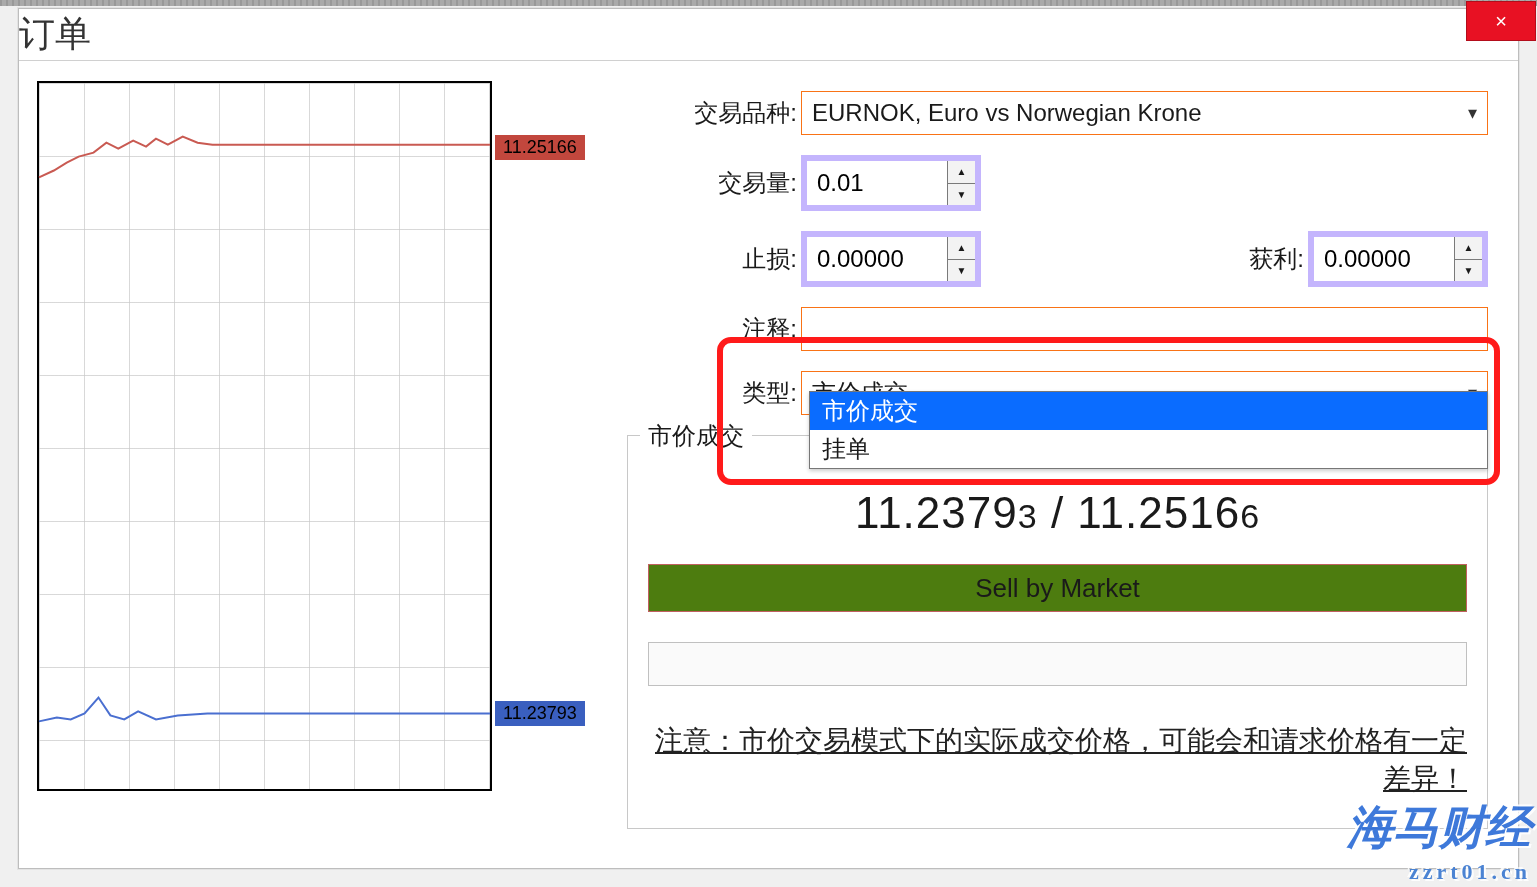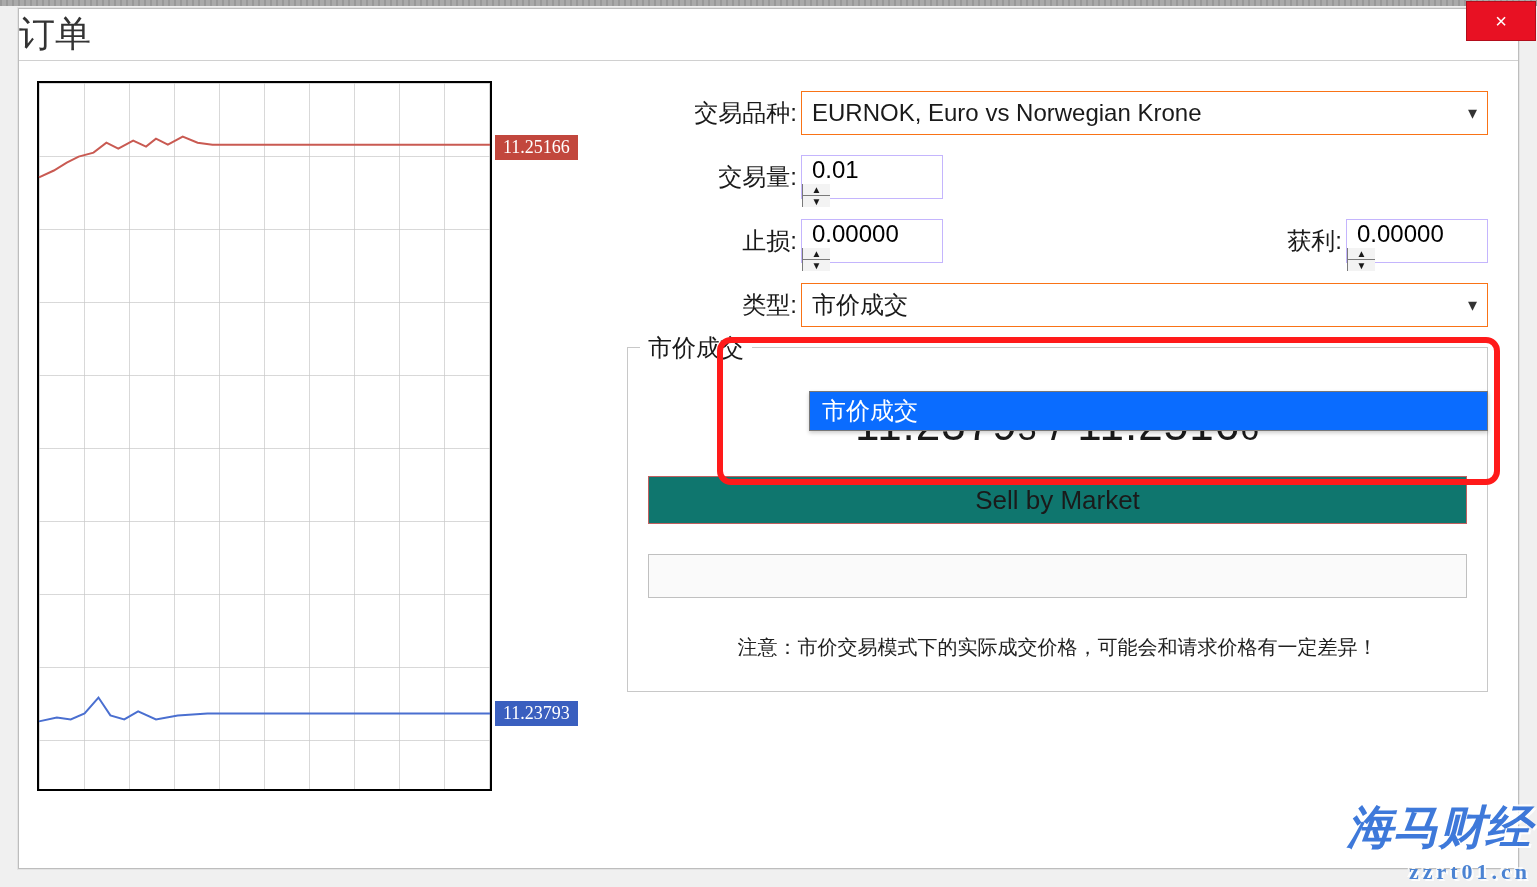--- a/index.html
+++ b/index.html
@@ -93,23 +93,22 @@
     content:"";
     position:absolute;
     left:-12px; width:10px; height:1px; background:#666;
   }
 
   .price-tag {
     position: absolute;
     left: 458px;
     padding: 2px 8px;
     font-size: 18px;
-    color: #ffffff;
+    color: #000000;
     white-space: nowrap;
-    font-family: Liberation Serif, serif;
   }
   .price-tag.red { background:#c2473d; top:54px; }
   .price-tag.blue{ background:#3a5fbf; top:620px; }
 
   
   svg.plot {
     position:absolute; inset:0; width:100%; height:100%;
     overflow:visible;
   }
 
@@ -135,23 +134,22 @@
     font-size:24px;
     padding:4px 10px;
     display:flex;
     align-items:center;
   }
   .select { justify-content:space-between; cursor:pointer; }
   .select .caret { font-size:18px; color:#333; }
   .wide { flex:1; }
 
   .spinner {
-    display:flex; align-items:stretch; height:44px;
-    border:1px solid #c4b5fd;
-    flex-direction:column;
+    display:flex; align-items:stretch; height:56px;
+    border:6px solid #c4b5fd;
   }
   .spinner input{
     width:140px; border:none; font-size:24px; padding:0 10px; outline:none;
   }
   .spinner .btns{
     width:28px; display:flex; flex-direction:column; border-left:1px solid #7a7a7a;
   }
   .spinner .btns div{
     flex:1; display:flex; align-items:center; justify-content:center;
     font-size:10px; background:#f3f3f3; cursor:pointer;
@@ -181,32 +179,33 @@
 
   .btn-row{ display:flex; gap:60px; justify-content:center; margin-bottom:30px; }
   .big-btn{
     flex:1;
     height:48px;
     border:1px solid #999;
     font-size:26px;
     display:flex; align-items:center; justify-content:center;
     cursor:pointer;
   }
-  .sell{ background:#0f766e; border-color:#c06060;}
+  .sell{ background:#4d7c0f; border-color:#c06060;}
   .buy { background:#b8c9ef; border-color:#889dd0;}
 
   .progress{
     height:44px; border:1px solid #c0c0c0; background:#fafafa;
   }
 
   .notice{
-    text-align:center;
-    font-size:20px;
+    text-align:right;
+    font-size:28px;
     margin-top:36px;
     color:#222;
+    text-decoration:underline;
   }
 
   
   .highlight-box{
     position:absolute;
     border:6px solid #ff1a1a;
     border-radius:14px;
     pointer-events:none;
   }
 
@@ -315,31 +314,36 @@
         <div class="lbl" style="width:auto">获利:</div>
         <div class="spinner">
           <input value="0.00000" style="">
           <div class="btns">
             <div>▲</div>
             <div>▼</div>
           </div>
         </div>
       </div>
 
+      <div class="row">
+        <div class="lbl">注释:</div>
+        <div class="textinput wide"></div>
+      </div>
 
       <div class="row" id="type-row">
         <div class="lbl">类型:</div>
         <div class="select wide" id="type-select">
           <span>市价成交</span>
           <span class="caret">▾</span>
         </div>
       </div>
 
       <div class="dropdown-list" id="type-dropdown" style="left: 182px; top: 310px; width: 679px;">
         <div class="opt selected">市价成交</div>
+        <div class="opt">挂单</div>
       </div>
 
       <div class="market-group">
         <div class="group-legend">市价成交</div>
 
         <div class="big-price">
           <span>11.2379</span><span class="sm">3</span><span> / </span><span>11.2516</span><span class="sm">6</span>
         </div>
 
         <div class="btn-row">

